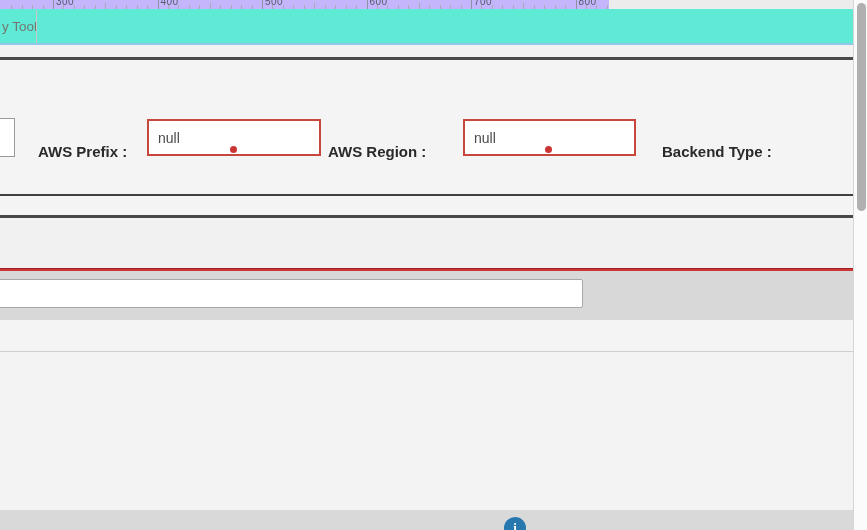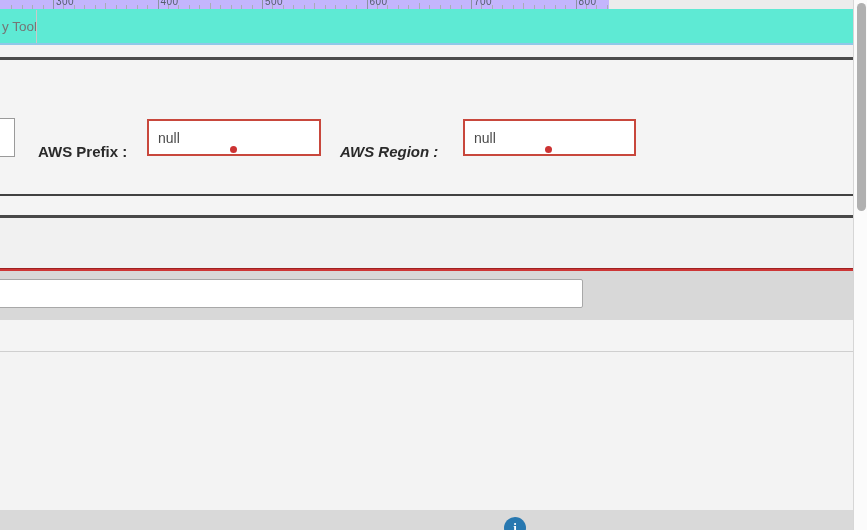--- a/index.html
+++ b/index.html
@@ -39,21 +39,21 @@
   #gray-band{top:270.5px;height:49.5px;background:#d8d8d8;}
   #band-4{top:320px;height:31px;background:#f4f4f4;}
   #panel-divider{position:absolute;left:0;top:351px;width:853px;height:1px;background:#cfcfcf;}
   #panel-shadow{position:absolute;left:0;top:352px;width:853px;height:12px;
       background:linear-gradient(to bottom,rgba(0,0,0,0.07),rgba(0,0,0,0));}
   #band-5{top:352px;height:158px;background:#f3f3f3;}
   #footer-band{top:510px;height:20px;width:867px;background:#d9d9d9;}
   
   .field-label{position:absolute;top:127px;font-size:15px;font-weight:bold;color:#2a2a2a;white-space:nowrap;margin-top:16px;}
   #label-aws-prefix{left:38px;}
-  #label-aws-region{left:340px;font-style:italic;}
+  #label-aws-region{left:328px;}
   #label-backend-type{left:662px;}
   .err-input{position:absolute;top:119px;height:37px;box-sizing:border-box;background:#ffffff;
       border:2px solid #c8473c;font-size:14px;color:#4a4a4a;padding:0 0 0 9px;outline:none;
       font-family:"Liberation Sans","DejaVu Sans",sans-serif;}
   #input-aws-prefix{left:147px;width:174px;}
   #input-aws-region{left:463px;width:173px;}
   .err-dot{position:absolute;width:7px;height:7px;border-radius:50%;background:#cc3333;}
   #dot-aws-prefix{left:230px;top:146px;}
   #dot-aws-region{left:545px;top:146px;}
   #partial-input{position:absolute;left:-7px;top:118px;width:22px;height:39px;box-sizing:border-box;
@@ -173,20 +173,21 @@
   <div id="partial-input"></div>
 
   <span class="field-label" id="label-aws-prefix">AWS Prefix :</span>
   <input class="err-input" id="input-aws-prefix" value="null" style="">
   <div class="err-dot" id="dot-aws-prefix"></div>
 
   <span class="field-label" id="label-aws-region">AWS Region :</span>
   <input class="err-input" id="input-aws-region" value="null" style="">
   <div class="err-dot" id="dot-aws-region"></div>
 
+  <span class="field-label" id="label-backend-type">Backend Type :</span>
 
   <input id="wide-input" style="">
 
   <div id="info-circle">
     <span>i</span>
   </div>
 
   <div id="scrollbar">
     <div id="scroll-thumb"></div>
   </div>

